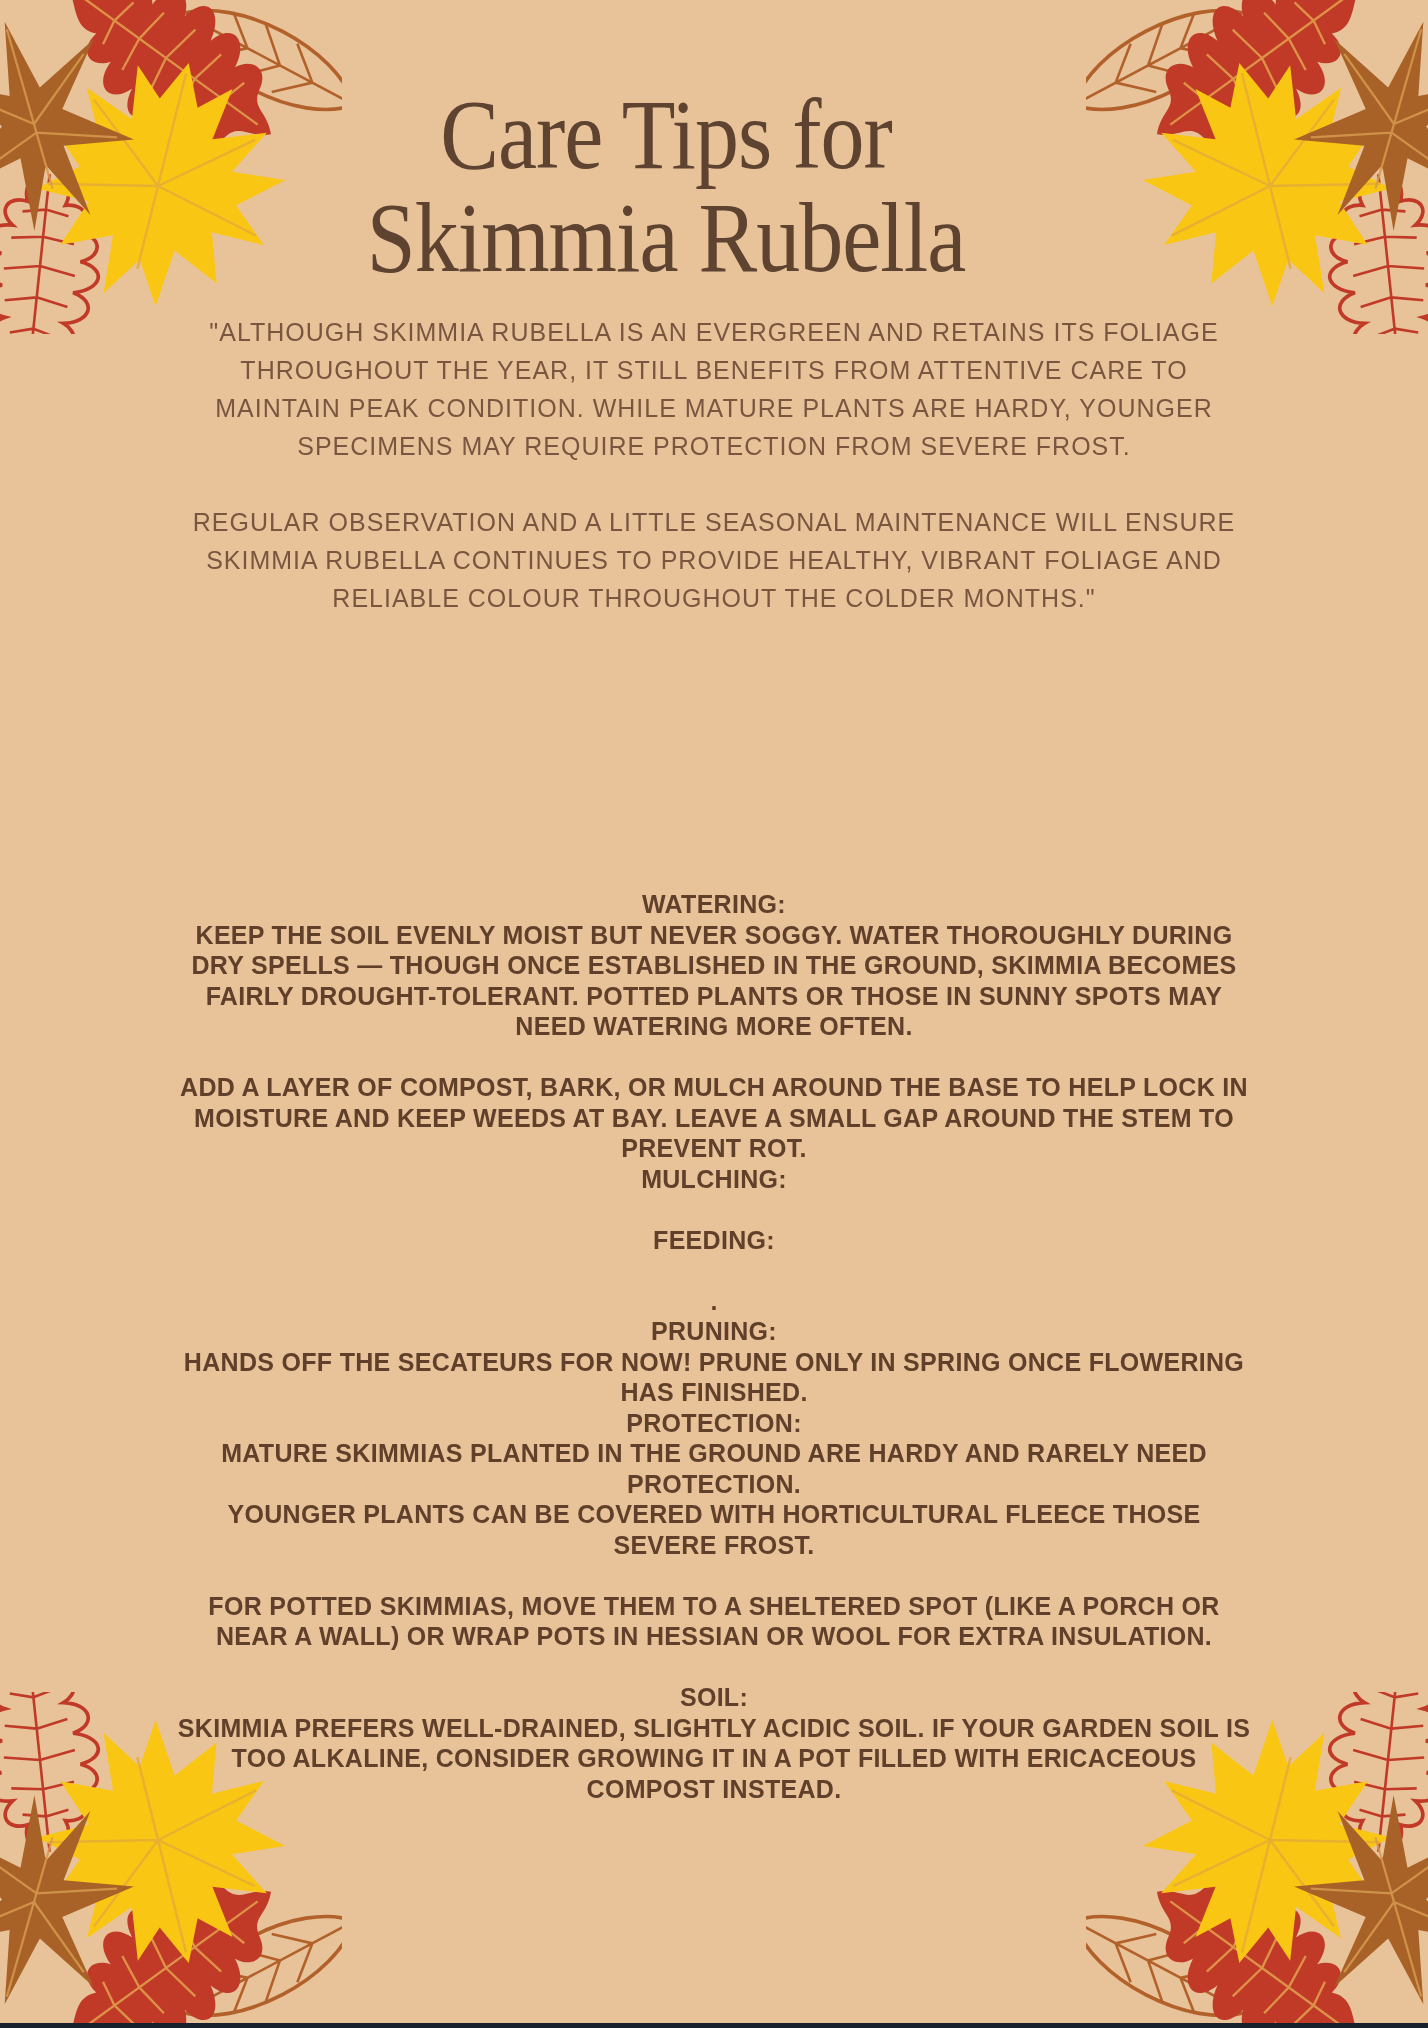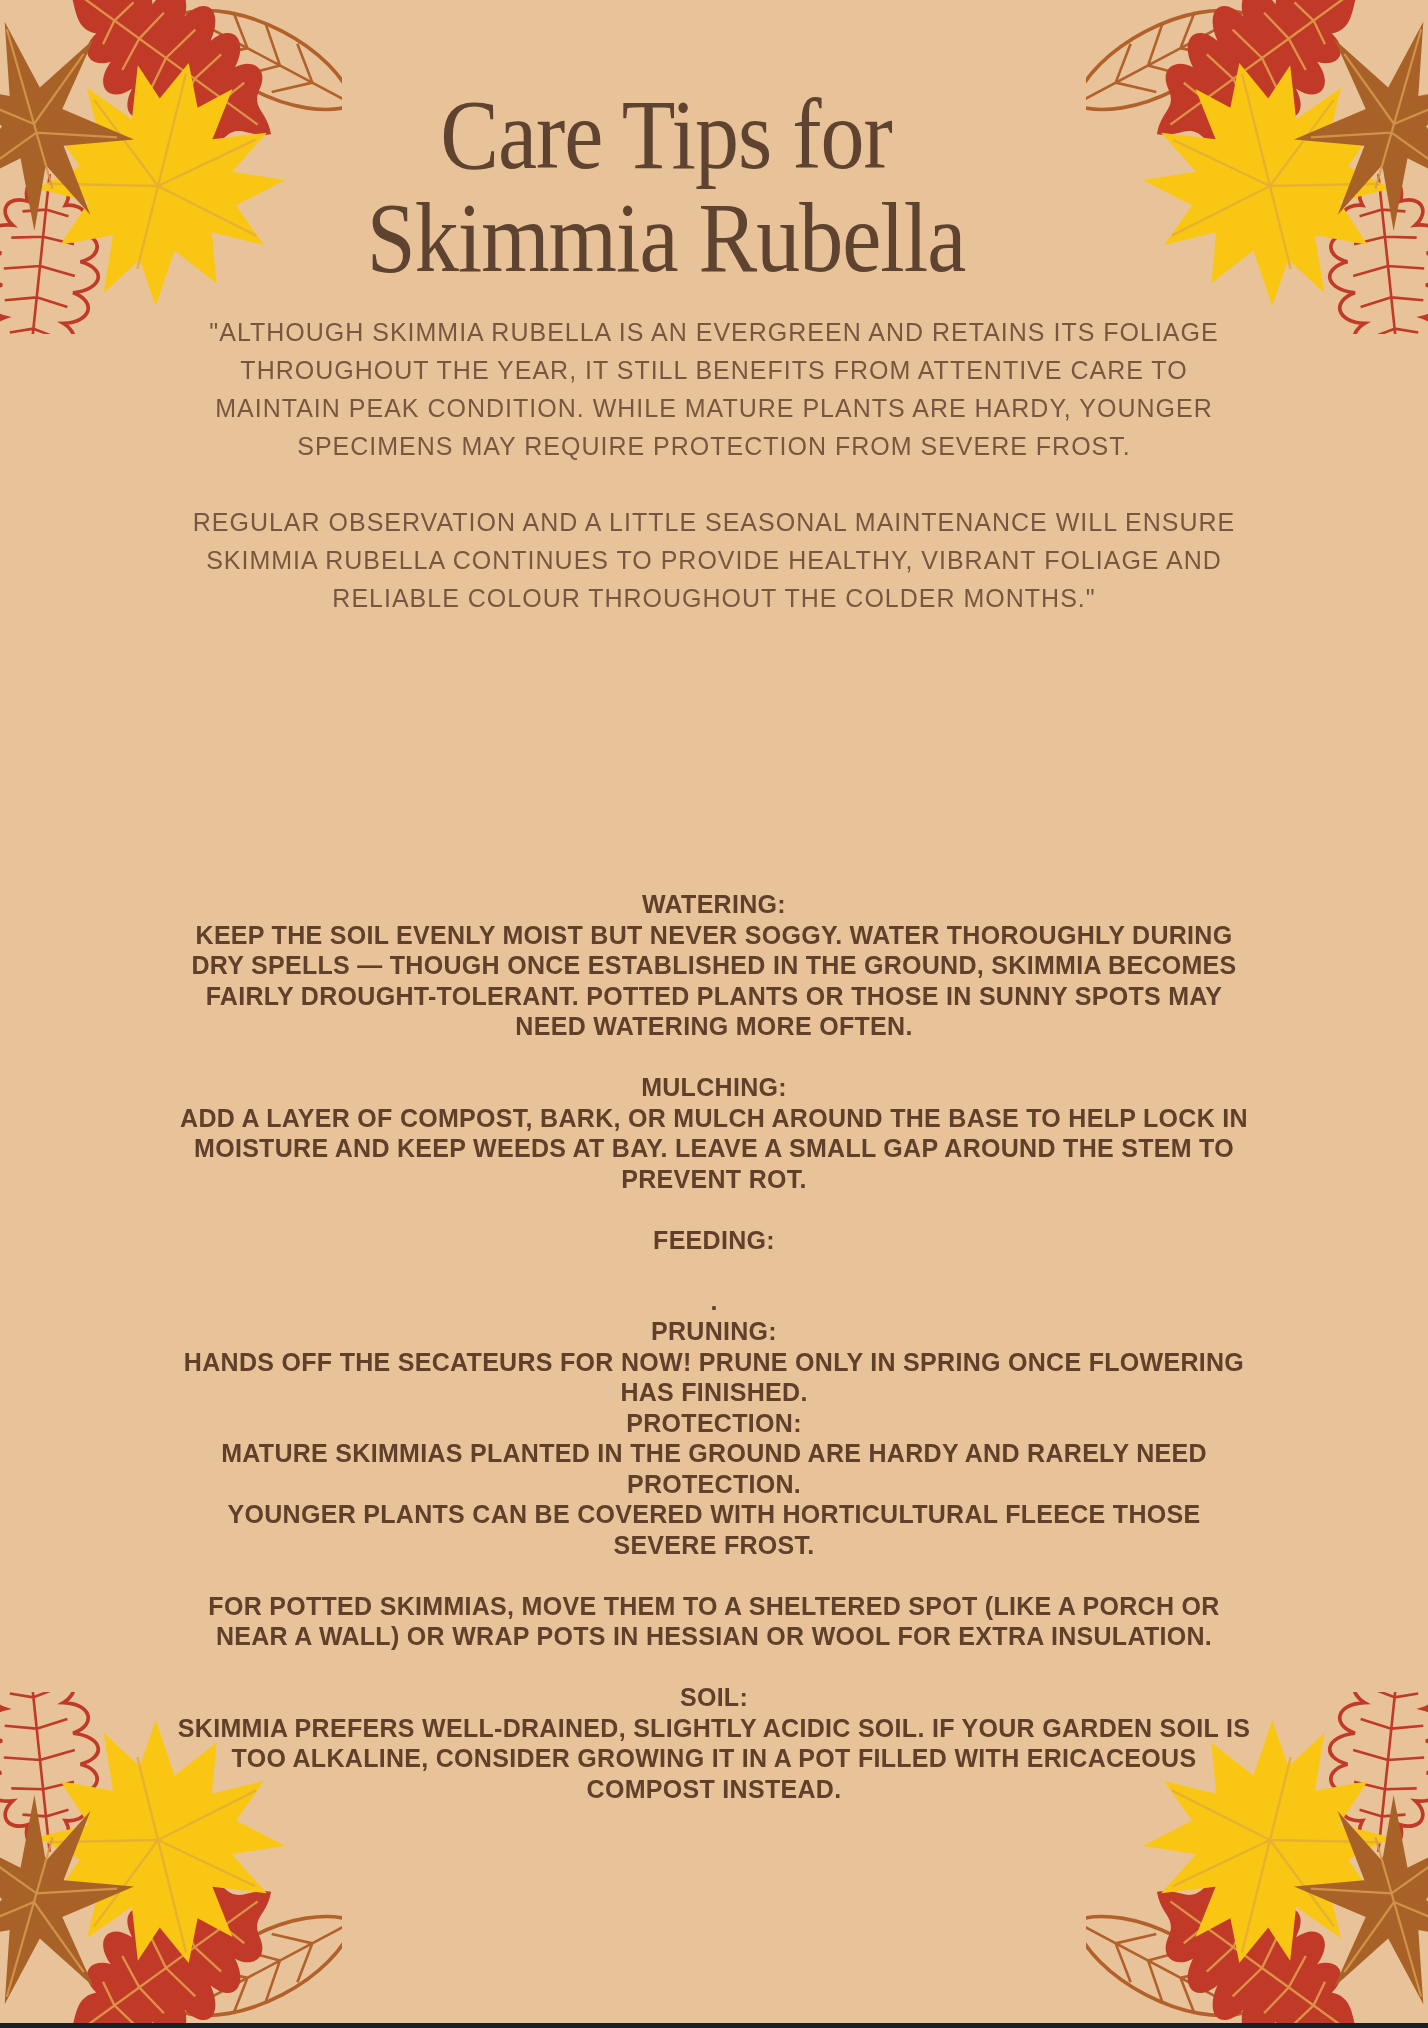--- a/index.html
+++ b/index.html
@@ -135,22 +135,22 @@
 
   <div class="intro">
     <p>"ALTHOUGH SKIMMIA RUBELLA IS AN EVERGREEN AND RETAINS ITS FOLIAGE THROUGHOUT THE YEAR, IT STILL BENEFITS FROM ATTENTIVE CARE TO MAINTAIN PEAK CONDITION. WHILE MATURE PLANTS ARE HARDY, YOUNGER SPECIMENS MAY REQUIRE PROTECTION FROM SEVERE FROST.</p>
     <p>REGULAR OBSERVATION AND A LITTLE SEASONAL MAINTENANCE WILL ENSURE SKIMMIA RUBELLA CONTINUES TO PROVIDE HEALTHY, VIBRANT FOLIAGE AND RELIABLE COLOUR THROUGHOUT THE COLDER MONTHS."</p>
   </div>
 
   <div class="care-guide">
       <div class="block heading">WATERING:</div>
       <div class="block text">KEEP THE SOIL EVENLY MOIST BUT NEVER SOGGY. WATER THOROUGHLY DURING DRY SPELLS — THOUGH ONCE ESTABLISHED IN THE GROUND, SKIMMIA BECOMES FAIRLY DROUGHT-TOLERANT. POTTED PLANTS OR THOSE IN SUNNY SPOTS MAY NEED WATERING MORE OFTEN.</div>
       <div class="block spacer"></div>
+      <div class="block text">ADD A LAYER OF COMPOST, BARK, OR MULCH AROUND THE BASE TO HELP LOCK IN MOISTURE AND KEEP WEEDS AT BAY. LEAVE A SMALL GAP AROUND THE STEM TO PREVENT ROT.</div>
       <div class="block heading">MULCHING:</div>
-      <div class="block text">ADD A LAYER OF COMPOST, BARK, OR MULCH AROUND THE BASE TO HELP LOCK IN MOISTURE AND KEEP WEEDS AT BAY. LEAVE A SMALL GAP AROUND THE STEM TO PREVENT ROT.</div>
       <div class="block spacer"></div>
       <div class="block heading">FEEDING:</div>
       <div class="block spacer"></div>
       <div class="block text">.</div>
       <div class="block heading">PRUNING:</div>
       <div class="block text">HANDS OFF THE SECATEURS FOR NOW! PRUNE ONLY IN SPRING ONCE FLOWERING HAS FINISHED.</div>
       <div class="block heading">PROTECTION:</div>
       <div class="block text">MATURE SKIMMIAS PLANTED IN THE GROUND ARE HARDY AND RARELY NEED PROTECTION.</div>
       <div class="block text">YOUNGER PLANTS CAN BE COVERED WITH HORTICULTURAL FLEECE THOSE SEVERE FROST.</div>
       <div class="block spacer"></div>

